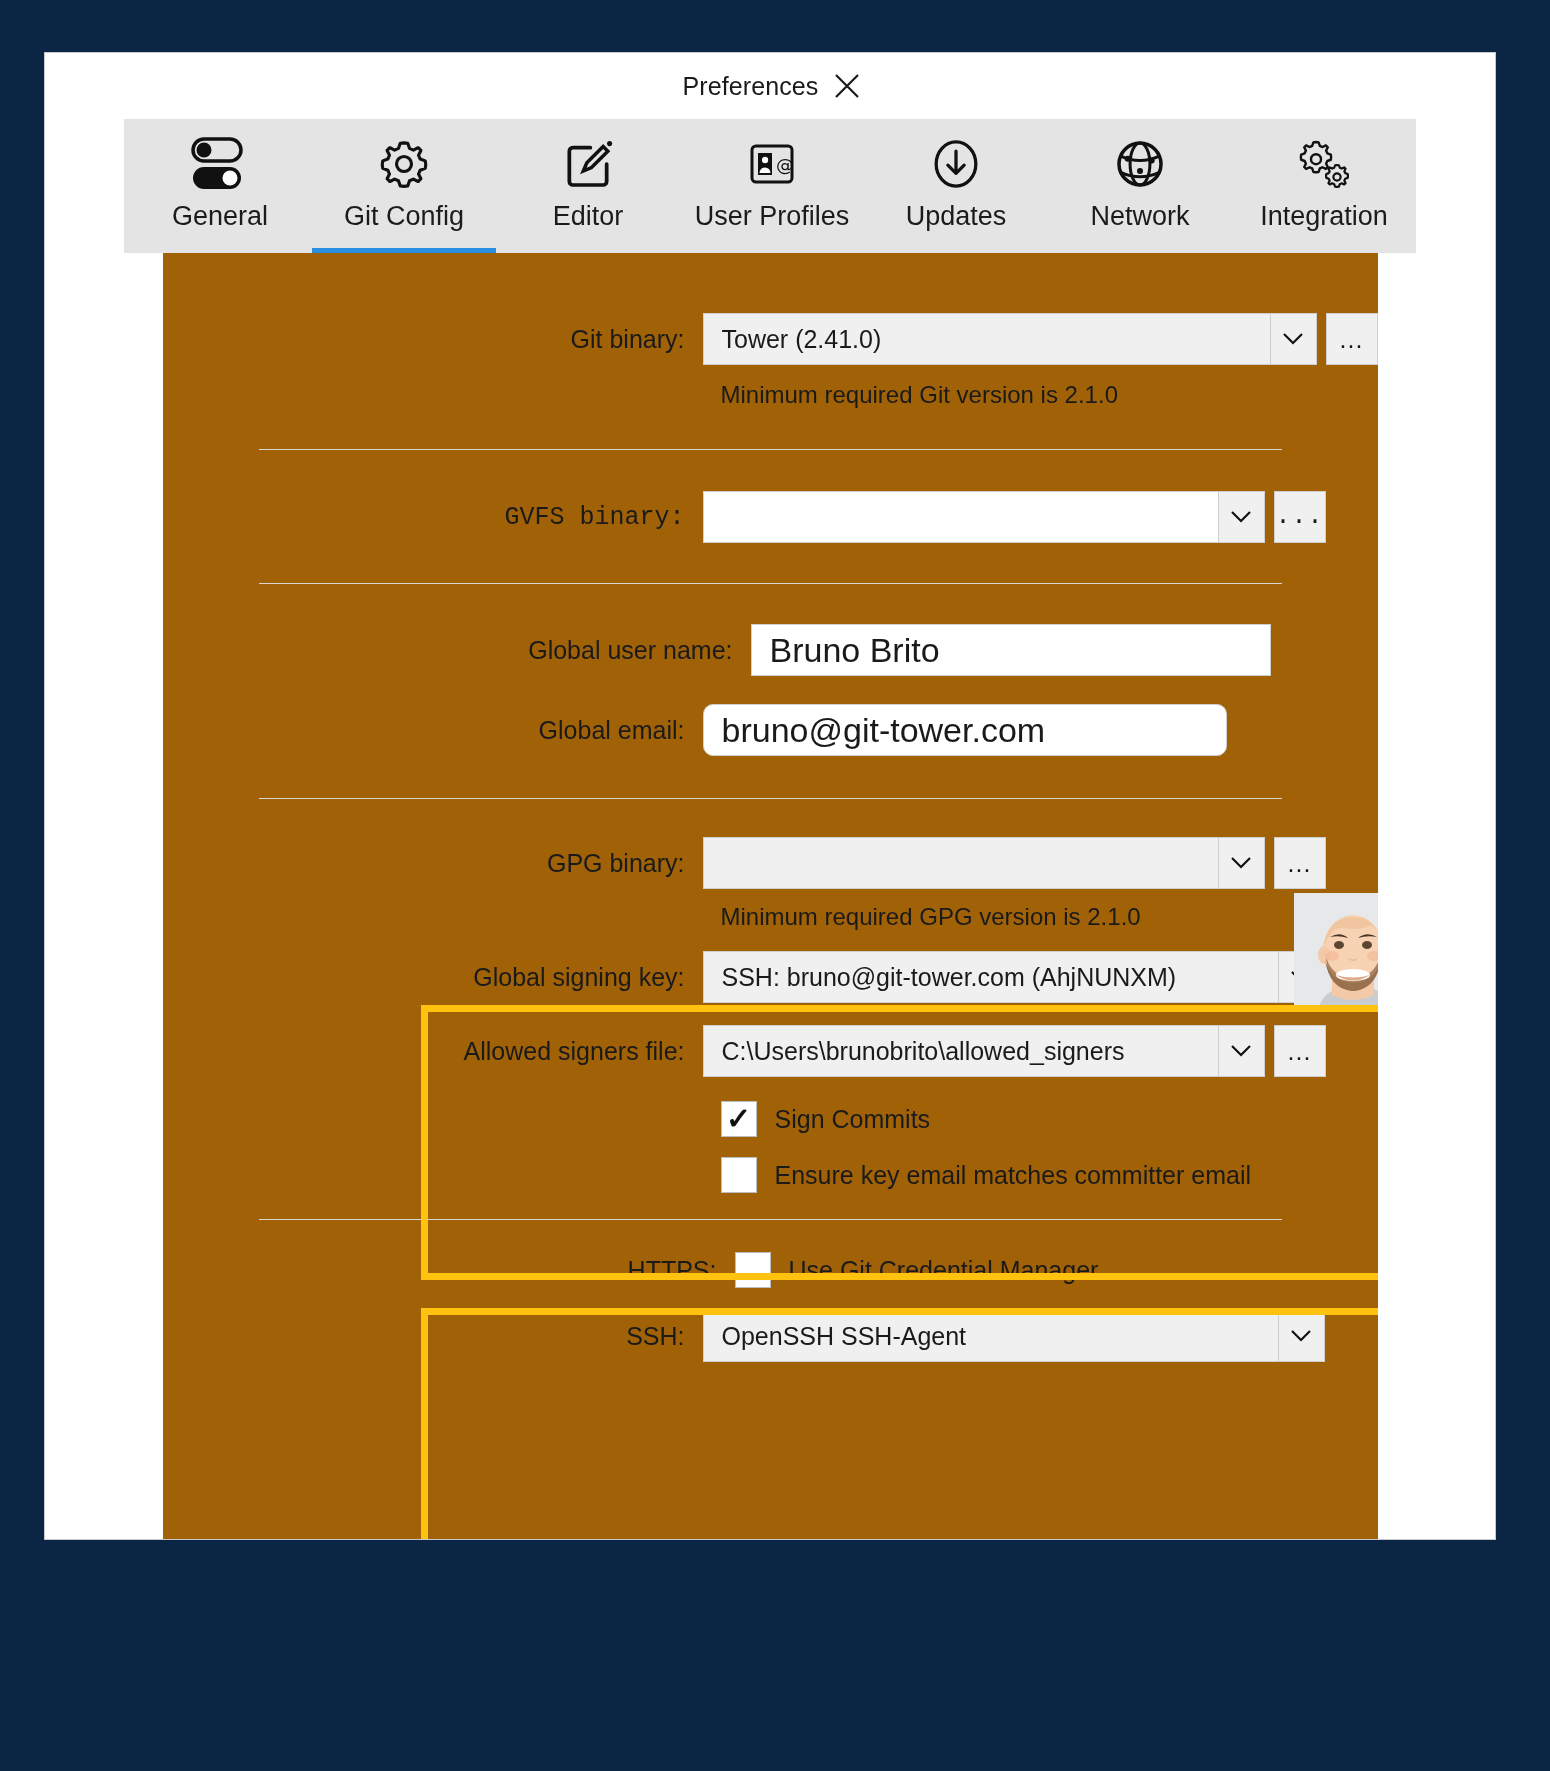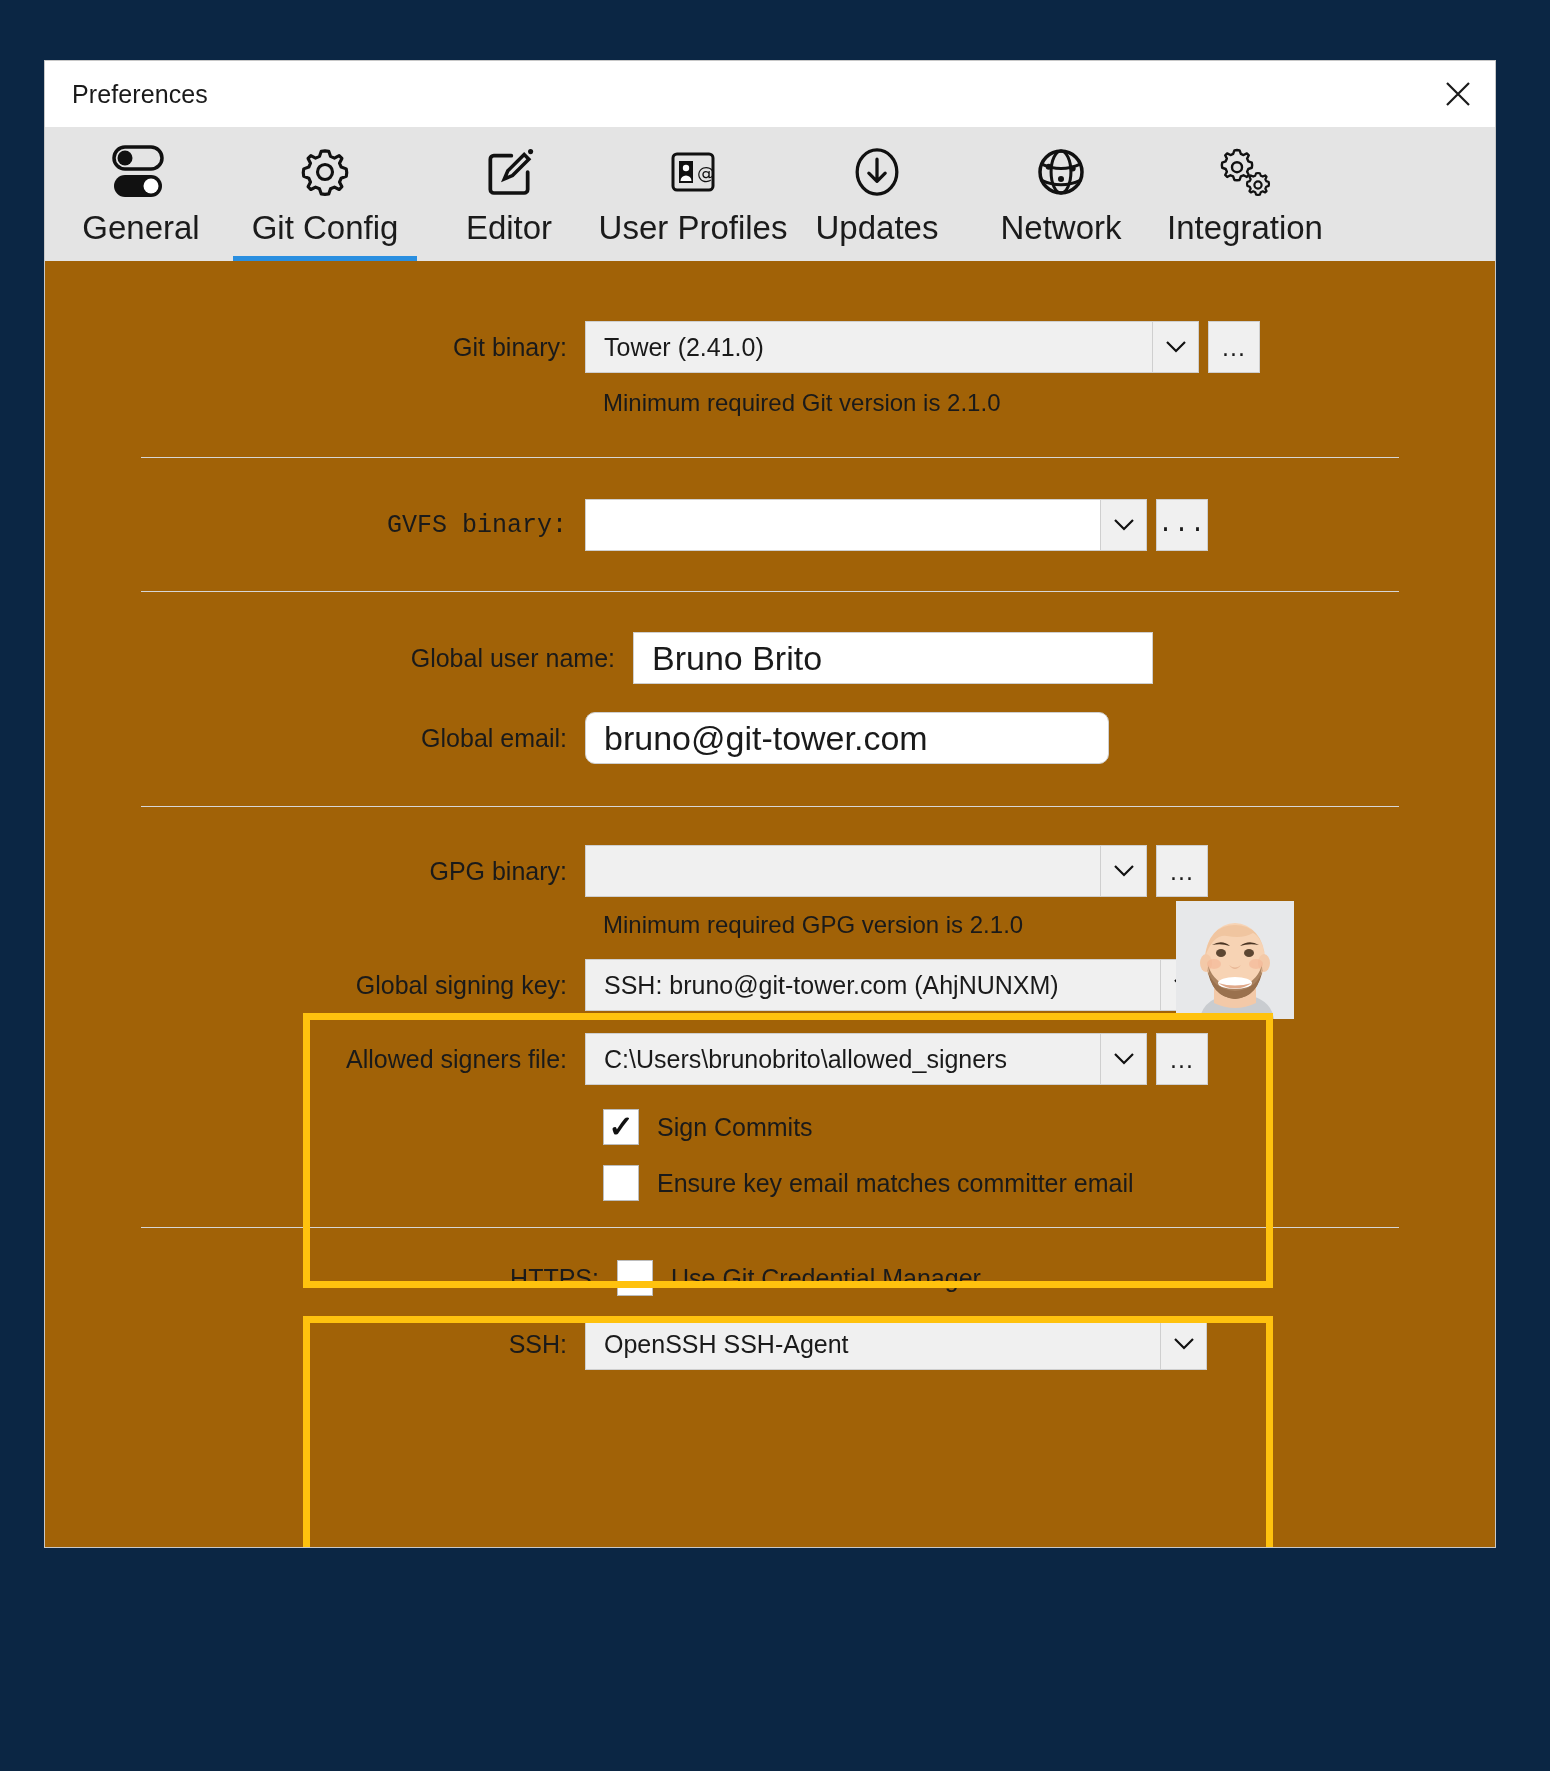--- a/index.html
+++ b/index.html
@@ -7,27 +7,28 @@
     margin: 0; padding: 0;
     width: 1550px; height: 1771px;
     background: #0b2644;
     font-family: "Liberation Sans", sans-serif;
     overflow: hidden;
   }
 
   
   #window {
     position: absolute;
-    left: 44px; top: 60px;
+    left: 44px; top: 52px;
     width: 1452px; height: 1488px;
     background: #ffffff;
     border: 1px solid #c8c8c8;
     display: flex;
     flex-direction: column;
     overflow: hidden;
+    align-items: center;
   }
 
   
   #titlebar {
     height: 66px;
     flex: 0 0 66px;
     background: #ffffff;
     display: flex;
     align-items: center;
     justify-content: space-between;
@@ -67,21 +68,21 @@
     padding-top: 14px;
     cursor: pointer;
     position: relative;
   }
   .tab .tab-icon {
     height: 62px;
     display: flex; align-items: center; justify-content: center;
   }
   .tab .tab-label {
     margin-top: 6px;
-    font-size: 33px;
+    font-size: 27px;
     color: #1b1b1b;
     white-space: nowrap;
   }
   .tab.active::after {
     content: "";
     position: absolute;
     left: 0; right: 0; bottom: 0;
     height: 5px;
     background: #2a8fe0;
   }

